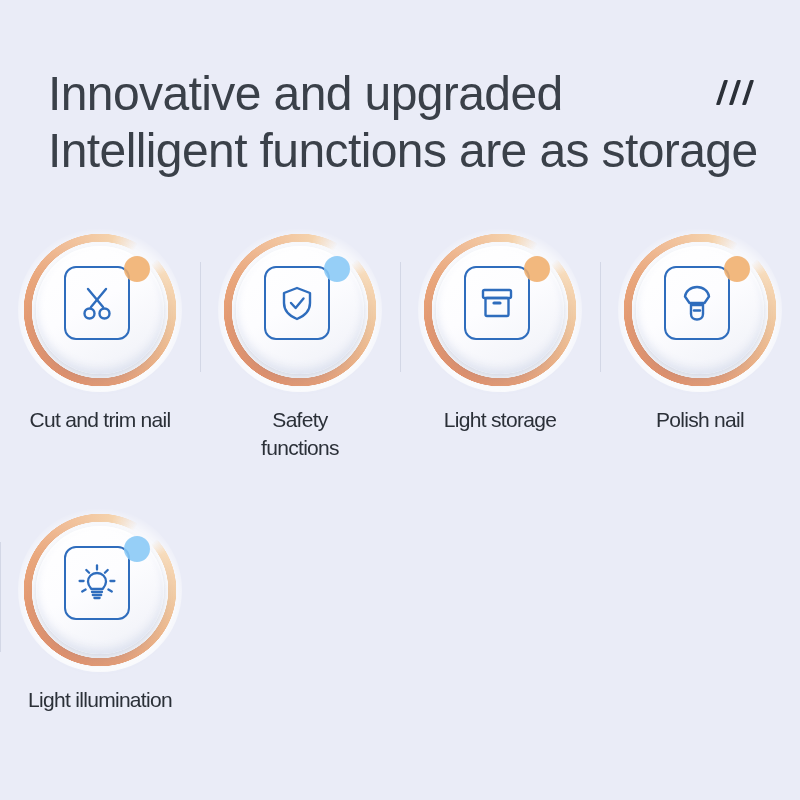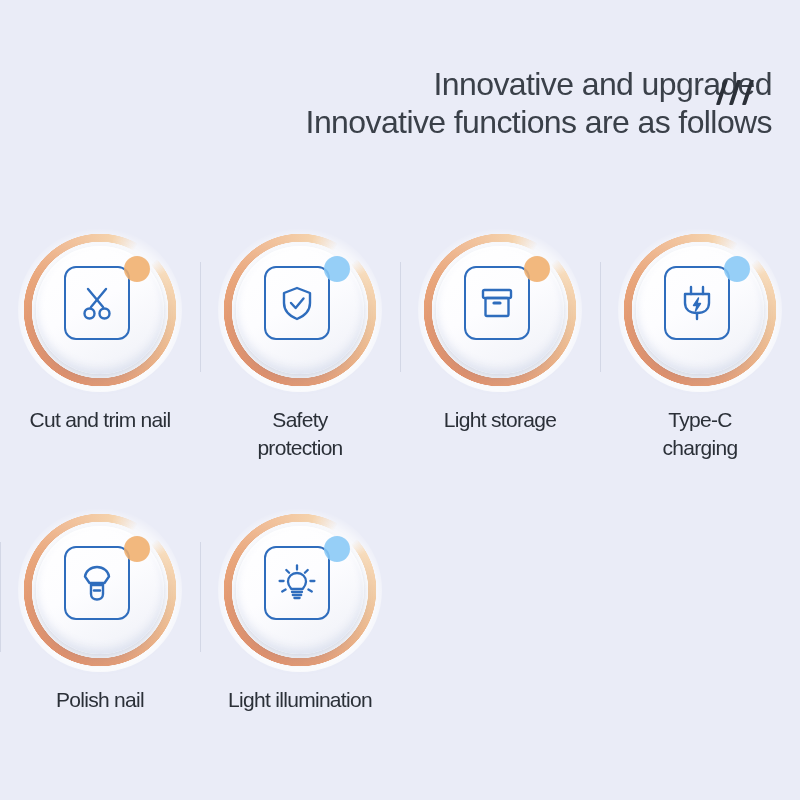--- a/index.html
+++ b/index.html
@@ -19,26 +19,25 @@
   
   .header {
     position: absolute;
     left: 0; top: 0;
     width: 800px;
     padding: 66px 28px 0 48px;
   }
 
   .heading {
     color: #3a4049;
-    font-size: 32px;
+    font-size: 48px;
     line-height: 1.18;
     font-weight: 400;
     letter-spacing: -0.6px;
     white-space: nowrap;
-    text-align: right;
   }
 
   .heading-line { display: block; }
 
   
   .slashes {
     position: absolute;
     right: 34px;
     top: 80px;
     width: 48px;
@@ -180,21 +179,21 @@
   }
   .cell.col0 .label { width: 220px; }
   .cell.col3 .label { width: 215px; }
 </style>
 </head>
 <body>
 
 <div class="header">
   <div class="heading">
     <span class="heading-line">Innovative and upgraded</span>
-    <span class="heading-line">Innovative functions are as follows</span>
+    <span class="heading-line">Intelligent functions are as storage</span>
   </div>
 </div>
 
 <div class="slashes">
   <span class="slash s1"></span>
   <span class="slash s2"></span>
   <span class="slash s3"></span>
 </div>
 
 <div class="grid">
@@ -226,21 +225,21 @@
       <div class="puck"></div>
       <div class="dot blue"></div>
       <div class="iconframe">
         <svg width="40" height="40" viewBox="0 0 40 40" fill="none" stroke="#2f6dbd" stroke-width="2.4" stroke-linecap="round" stroke-linejoin="round">
           <path d="M20 5 L33 10 V20 C33 27.5 27.2 33 20 36 C12.8 33 7 27.5 7 20 V10 Z"></path>
           <polyline points="14,20 18.6,25 26.5,15.5"></polyline>
         </svg>
       </div>
     </div>
     <div class="label">Safety
-protection</div>
+functions</div>
   </div>
 
   <div class="cell col2">
     <div class="divider"></div>
     <div class="badge">
       <div class="halo"></div>
       <div class="ring"></div>
       <div class="puck"></div>
       <div class="dot orange"></div>
       <div class="iconframe">
@@ -249,40 +248,20 @@
           <rect x="8.5" y="15" width="23" height="18" rx="1.5"></rect>
           <line x1="17" y1="20" x2="23" y2="20" stroke-width="3.2"></line>
         </svg>
       </div>
     </div>
     <div class="label">Light storage</div>
   </div>
 
 
 
-  <div class="cell col1">
-    <div class="divider"></div>
-    <div class="badge">
-      <div class="halo"></div>
-      <div class="ring"></div>
-      <div class="puck"></div>
-      <div class="dot blue"></div>
-      <div class="iconframe">
-        <svg width="40" height="40" viewBox="0 0 40 40" fill="none" stroke="#2f6dbd" stroke-width="2.4" stroke-linecap="round" stroke-linejoin="round">
-          <line x1="14" y1="4" x2="14" y2="11"></line>
-          <line x1="26" y1="4" x2="26" y2="11"></line>
-          <path d="M8 11 H32 V20 C32 26 27.5 30 20 30 C12.5 30 8 26 8 20 Z"></path>
-          <line x1="20" y1="30" x2="20" y2="36"></line>
-          <polygon points="21.5,15 16.5,22.5 20,22.5 18.5,28 23.5,20.5 20,20.5" fill="#2f6dbd" stroke-width="1.4"></polygon>
-        </svg>
-      </div>
-    </div>
-    <div class="label">Type-C
-charging</div>
-  </div>
 
   <div class="cell col2">
     <div class="divider"></div>
     <div class="badge">
       <div class="halo"></div>
       <div class="ring"></div>
       <div class="puck"></div>
       <div class="dot orange"></div>
       <div class="iconframe">
         <svg width="40" height="40" viewBox="0 0 40 40" fill="none" stroke="#2f6dbd" stroke-width="2.4" stroke-linecap="round" stroke-linejoin="round">

